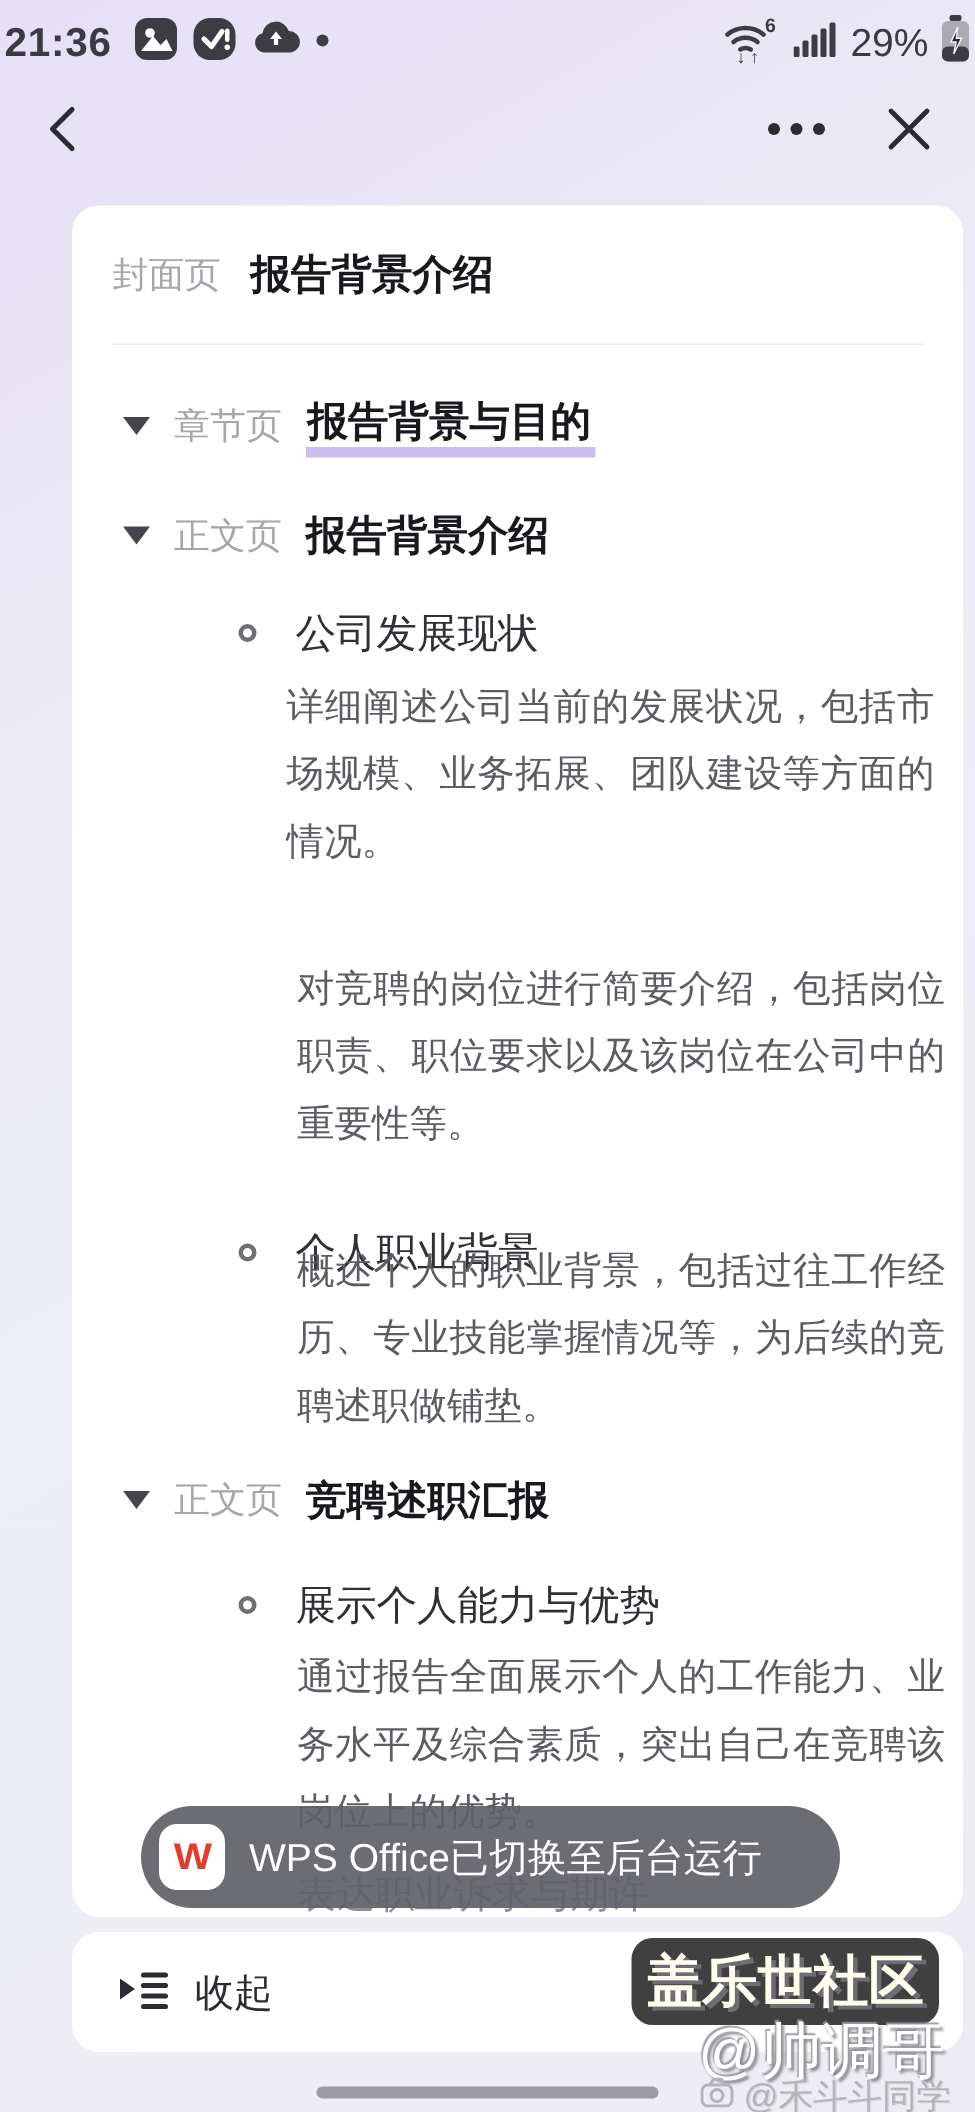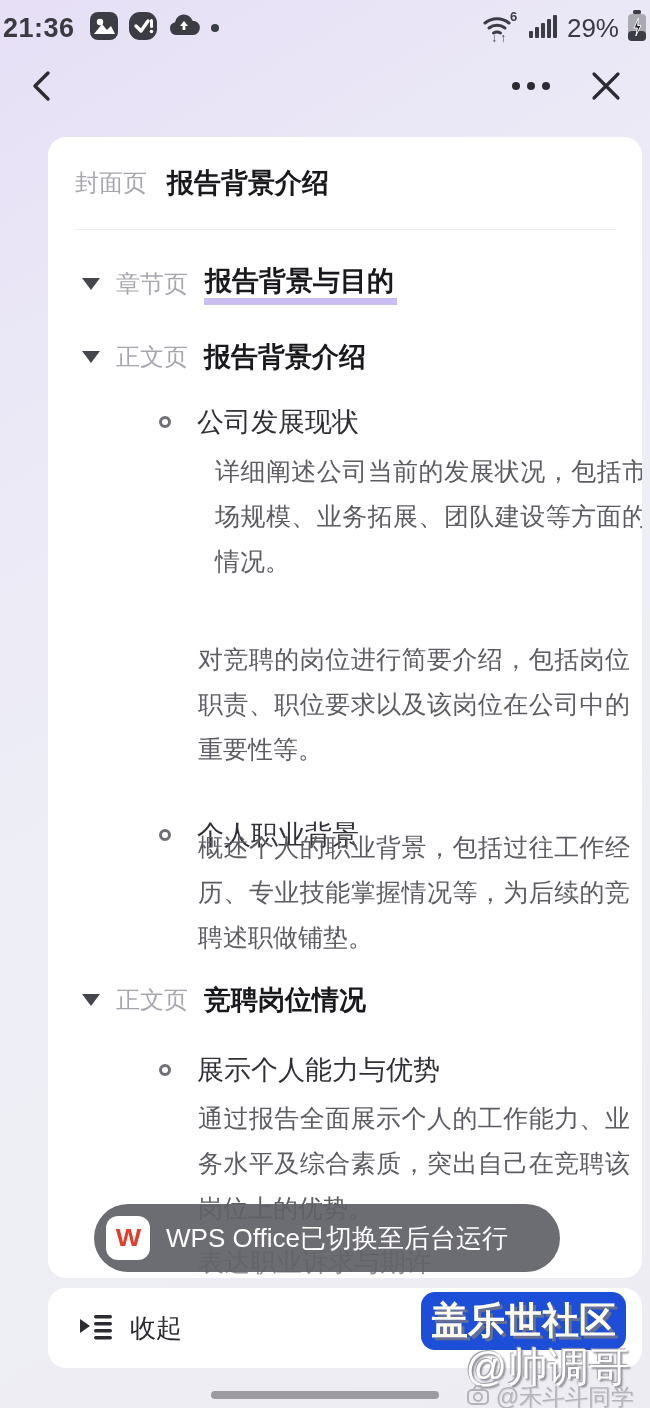--- a/index.html
+++ b/index.html
@@ -40,21 +40,21 @@
          background:rgba(96,96,103,.92); display:flex; align-items:center; padding:0 20px 0 12px; z-index:5;}
   .toast-logo{width:44px; height:44px; border-radius:12px; background:#ffffff; display:flex;
               align-items:center; justify-content:center; flex:none;}
   .toast-logo span{font-size:27px; font-weight:900; color:#e23c2b; transform:scaleY(.92); letter-spacing:-1px;}
   .toast-text{margin-left:16px; font-size:26px; color:#ffffff; white-space:nowrap;}
   
   .footer-card{top:1288px; height:80px; display:flex; align-items:center; padding:0 30px;}
   .collapse-btn{display:flex; gap:16px; cursor:pointer;}
   .collapse-label{font-size:26px; font-weight:500; color:#2b2b31;}
   
-  .wm-badge{position:absolute; right:24px; top:1292px; background:#1d4ed8; border-radius:14px;
+  .wm-badge{position:absolute; right:24px; top:1292px; background:#404040; border-radius:14px;
             padding:4px 10px; font-size:37px; font-weight:800; color:#fffdf0;
             text-shadow:3px 3px 0 rgba(120,120,128,.8); z-index:6; white-space:nowrap;}
   .wm-author{position:absolute; right:20px; top:1340px; font-size:41px; color:#ffffff; font-weight:500;
              text-shadow:2px 2px 2px #8a8a92,-1px -1px 1px #9a9aa2; z-index:6; white-space:nowrap;}
   .wm-weibo{position:absolute; right:16px; top:1382px; display:flex; align-items:center; gap:5px;
             font-size:23px; color:#b3b3b9; text-shadow:1px 1px 0 #d8d8dc; z-index:6; white-space:nowrap;}
   
   .home-bar{position:absolute; left:211px; top:1391px; width:228px; height:8px; border-radius:5px;
             background:#9b9ba1; cursor:pointer;}
 </style>
@@ -163,34 +163,34 @@
   <div class="row abs" style="left:34px; top:202px; gap:16px;">
     <span class="tri"></span>
     <span class="page-label">正文页</span>
     <span class="big-title">报告背景介绍</span>
   </div>
 
   <div class="row abs" style="left:111px; top:267px; gap:26px;">
     <span class="ring"></span>
     <span class="item-title">公司发展现状</span>
   </div>
-  <div class="abs item-body" style="left:167px; top:312px;">详细阐述公司当前的发展状况，包括市场规模、业务拓展、团队建设等方面的情况。</div>
+  <div class="abs item-body" style="left:143px; top:312px;">详细阐述公司当前的发展状况，包括市场规模、业务拓展、团队建设等方面的情况。</div>
 
   <div class="abs item-body" style="left:150px; top:500px;">对竞聘的岗位进行简要介绍，包括岗位职责、职位要求以及该岗位在公司中的重要性等。</div>
 
   <div class="row abs" style="left:111px; top:680px; gap:26px;">
     <span class="ring"></span>
     <span class="item-title">个人职业背景</span>
   </div>
   <div class="abs item-body" style="left:150px; top:688px;">概述个人的职业背景，包括过往工作经历、专业技能掌握情况等，为后续的竞聘述职做铺垫。</div>
 
   <div class="row abs" style="left:34px; top:845px; gap:16px;">
     <span class="tri"></span>
     <span class="page-label">正文页</span>
-    <span class="big-title">竞聘岗位情况</span>
+    <span class="big-title">竞聘述职汇报</span>
   </div>
 
   <div class="row abs" style="left:111px; top:915px; gap:26px;">
     <span class="ring"></span>
     <span class="item-title">展示个人能力与优势</span>
   </div>
   <div class="abs item-body" style="left:150px; top:959px;">通过报告全面展示个人的工作能力、业务水平及综合素质，突出自己在竞聘该岗位上的优势。</div>
 
   <div class="abs hidden-item" style="left:150px; top:1108px;">表达职业诉求与期许</div>
 </div>

